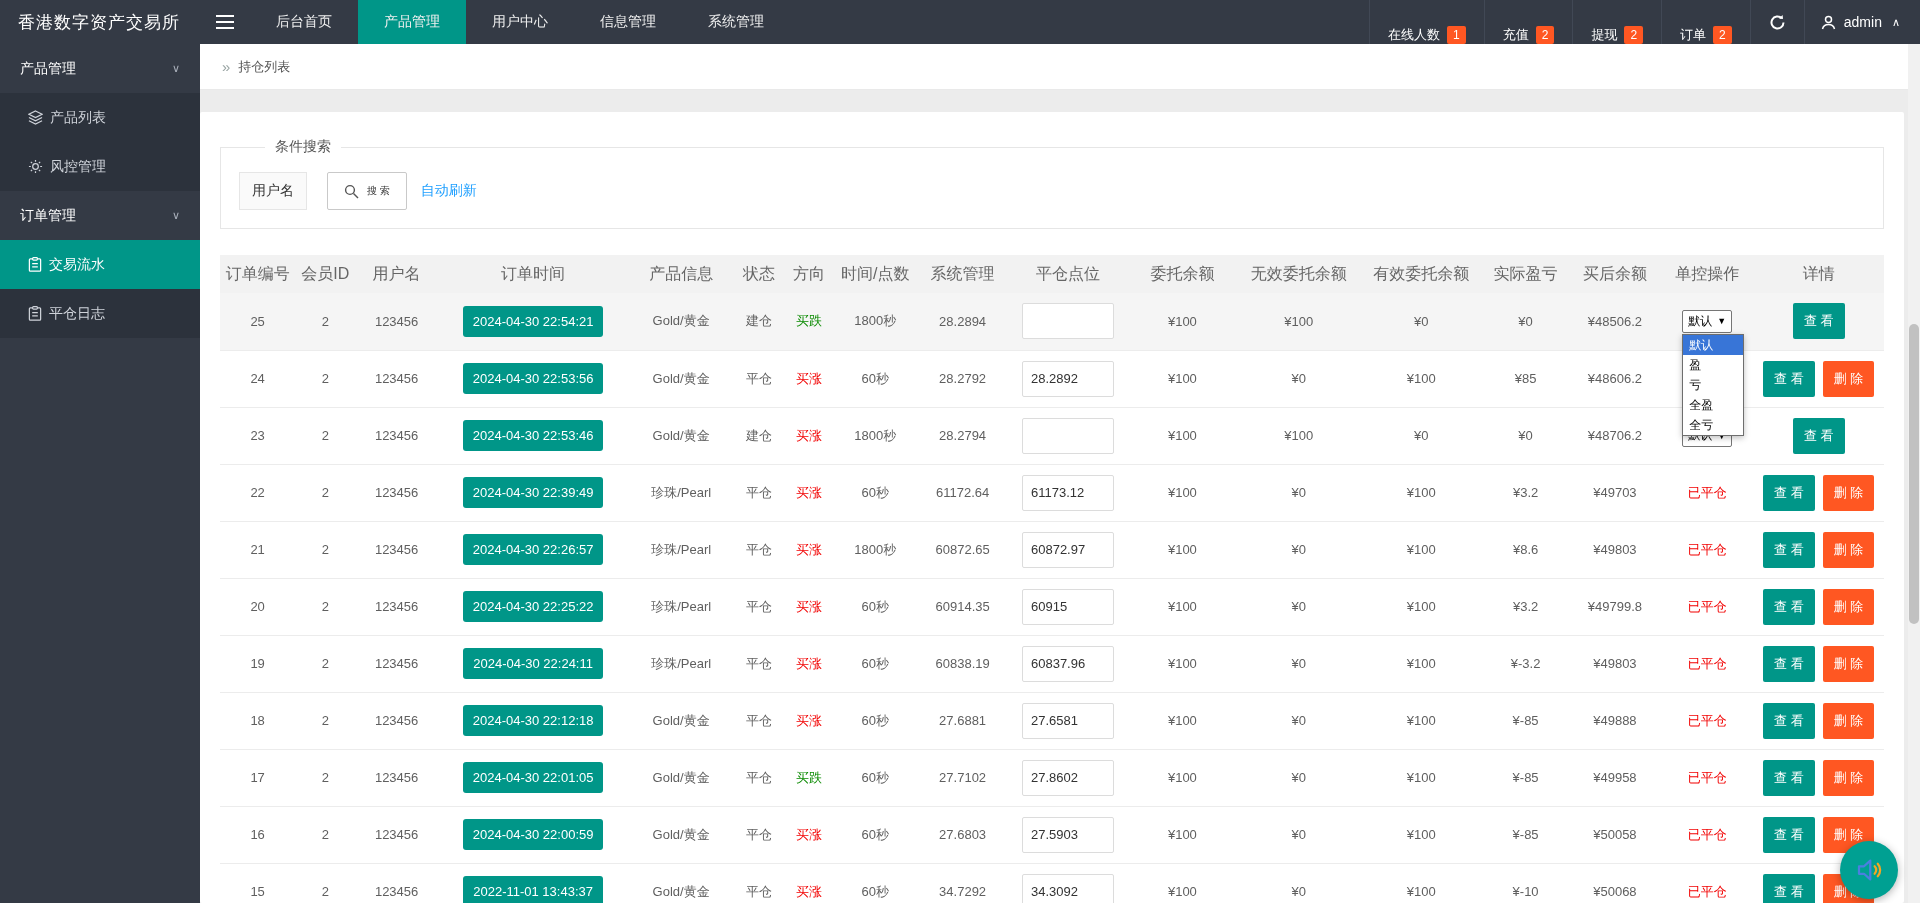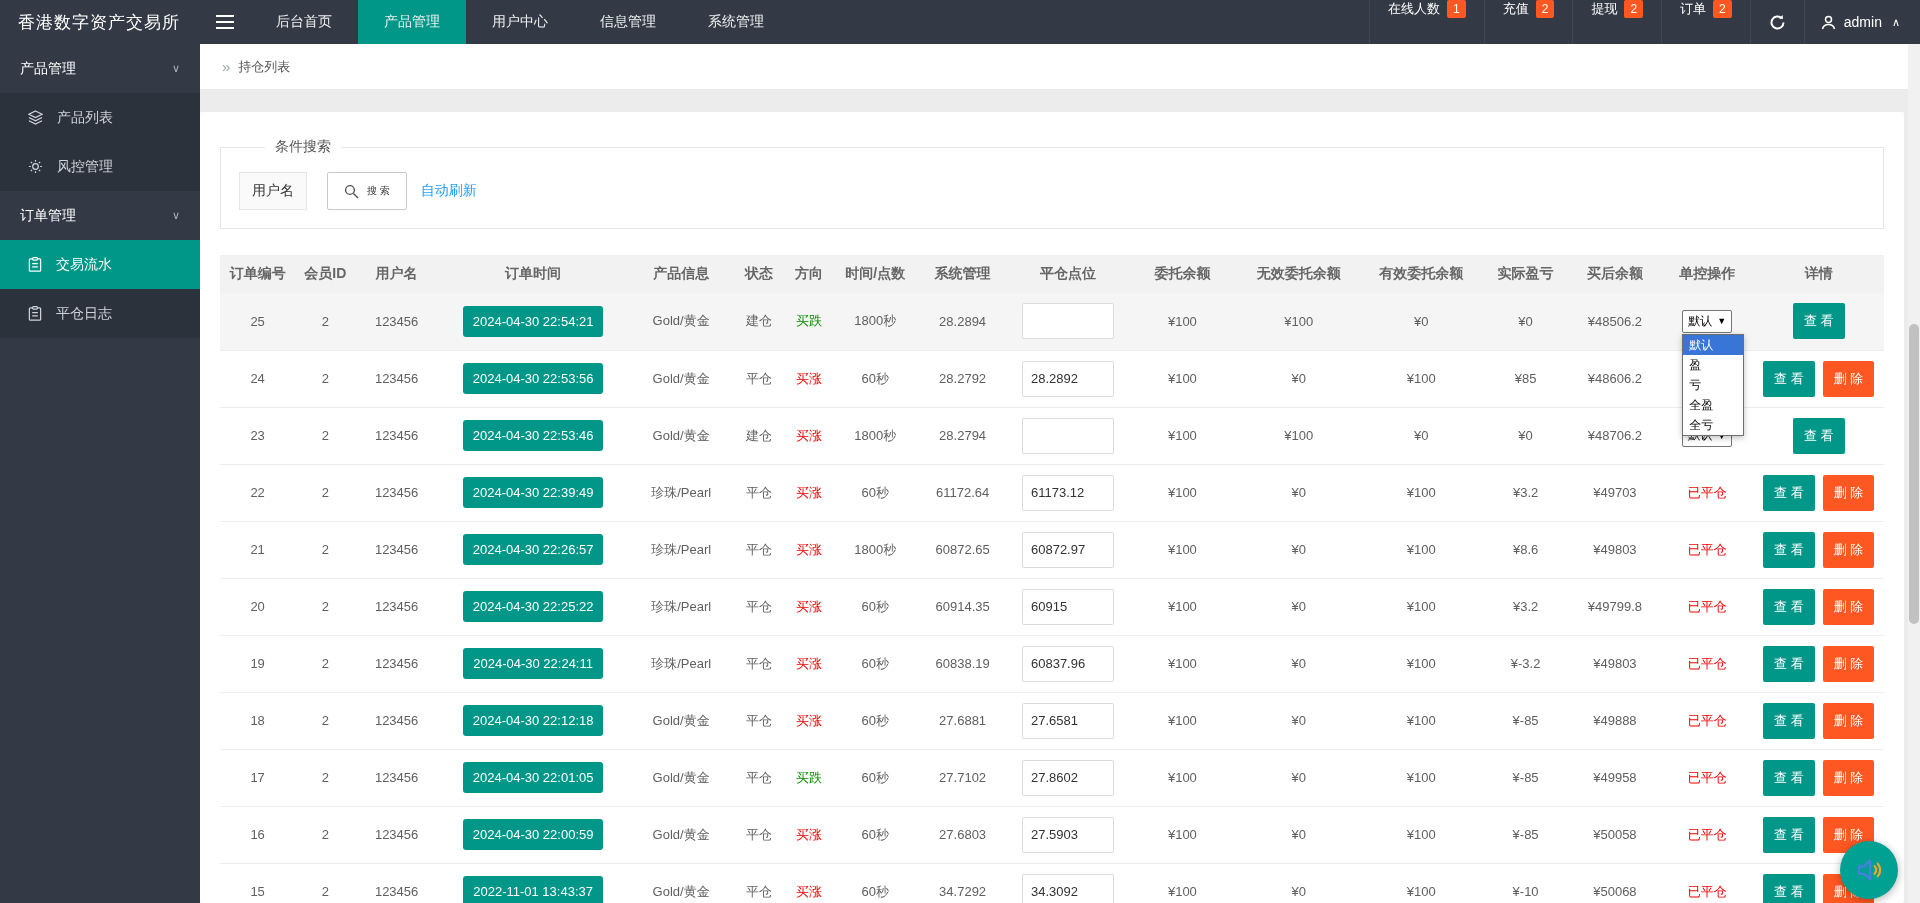--- a/index.html
+++ b/index.html
@@ -6,33 +6,33 @@
   html,body { width:1920px; height:903px; overflow:hidden; font-family:"Liberation Sans", sans-serif; background:#ececec; }
 
   
   .navbar { height:44px; background:#343a45; display:flex; align-items:stretch; color:#fff; position:relative; z-index:30; }
   .brand { width:200px; display:flex; align-items:center; padding-left:18px; font-size:17px; color:#fff; letter-spacing:1px; }
   .nav-left { display:flex; align-items:stretch; }
   .nav-burger { width:50px; display:flex; align-items:center; justify-content:center; cursor:pointer; }
   .nav-item { display:flex; align-items:center; padding:0 26px; font-size:14px; color:#f0f0f0; cursor:pointer; }
   .nav-item.active { background:#009688; }
   .nav-right { margin-left:auto; display:flex; align-items:stretch; }
-  .nav-stat { display:flex; align-items:flex-start; gap:7px; padding:0 18px; border-left:1px solid #414855; font-size:13px; cursor:pointer; }
+  .nav-stat { display:flex; align-items:flex-end; gap:7px; padding:0 18px; border-left:1px solid #414855; font-size:13px; cursor:pointer; }
   .badge { background:#ff5722; color:#fff; font-size:12px; line-height:18px; padding:0 6px; border-radius:2px; }
   .nav-icon-btn { display:flex; align-items:center; padding:0 18px; border-left:1px solid #414855; cursor:pointer; }
   .nav-user { display:flex; align-items:center; gap:8px; padding:0 20px 0 16px; border-left:1px solid #414855; font-size:14px; cursor:pointer; }
   .chev-up { font-size:11px; margin-left:2px; }
 
   
   .frame { display:flex; height:859px; }
   .sidebar { width:200px; background:#343a45; flex-shrink:0; color:#ddd; }
   .side-group { height:49px; display:flex; align-items:center; justify-content:space-between; padding:0 20px; font-size:14px; color:#fff; cursor:pointer; }
   .side-chev { color:#aab0bb; font-size:11px; }
   .side-sub { background:#2c323c; }
-  .side-item { height:49px; display:flex; align-items:center; gap:14px; padding-left:28px; font-size:14px; color:#cfd3da; cursor:pointer; }
+  .side-item { height:49px; display:flex; align-items:center; gap:7px; padding-left:28px; font-size:14px; color:#cfd3da; cursor:pointer; }
   .side-item.active { background:#009688; color:#fff; }
   .side-item svg { flex-shrink:0; }
 
   .main { flex:1; display:flex; flex-direction:column; min-width:0; }
   .crumb-bar { height:46px; background:#fff; display:flex; align-items:center; padding-left:22px; font-size:13px; color:#555; border-bottom:1px solid #e9e9e9; }
   .crumb-arr { color:#9aa5a4; font-size:15px; margin-right:8px; }
   .content { flex:1; padding:22px 16px 0 0; overflow:hidden; }
   .panel { background:#fff; border-radius:2px; height:100%; padding:18px 20px 0 20px; }
 
   
@@ -41,21 +41,21 @@
   .search-row { display:flex; align-items:center; gap:14px; }
   .igroup { display:flex; align-items:stretch; }
   .igroup .ilabel { display:flex; align-items:center; padding:0 12px; height:38px; background:#fafafa; border:1px solid #e6e6e6; font-size:14px; color:#333; white-space:nowrap; }
   .igroup input { height:38px; width:200px; border:1px solid #e6e6e6; border-left:none; padding:0 10px; font-size:14px; color:#333; outline:none; font-family:"Liberation Sans",sans-serif; }
   .igroup input::placeholder { color:#c4c4c4; }
   .btn-search { display:flex; align-items:center; gap:8px; height:38px; padding:0 16px; background:#fff; border:1px solid #c9c9c9; font-size:10px; color:#333; cursor:pointer; margin-left:6px; border-radius:2px; }
   .link-refresh { color:#1e9fff; font-size:14px; cursor:pointer; text-decoration:none; }
 
   
   table.grid { width:100%; border-collapse:collapse; table-layout:fixed; }
-  table.grid thead td { background:#f2f2f2; color:#666; font-size:14px; height:38px; text-align:center; white-space:nowrap; overflow:hidden;font-weight:bold; }
+  table.grid thead td { background:#f2f2f2; color:#666; font-size:16px; height:38px; text-align:center; white-space:nowrap; overflow:hidden; }
   table.grid tbody td { height:57px; text-align:center; font-size:13px; color:#5f5f5f; border-bottom:1px solid #ececec; white-space:nowrap; overflow:visible; }
   table.grid tbody tr.hl { background:#f5f5f5; }
   .tbadge { display:inline-block; background:#009688; color:#fff; padding:8px 10px; border-radius:3px; font-size:13px; }
   .red { color:#f20000; }
   .green { color:#0a8a00; }
   .cell-input { width:92px; height:36px; border:1px solid #dcdcdc; border-radius:2px; padding:0 8px; font-size:13px; color:#333; outline:none; font-family:"Liberation Sans",sans-serif; }
   .btn-view { background:#009688; border:none; color:#fff; font-size:13px; padding:9px 11px; border-radius:2px; cursor:pointer; }
   .btn-del { background:#ff5722; border:none; color:#fff; font-size:13px; padding:9px 11px; border-radius:2px; cursor:pointer; margin-left:8px; }
   .ctrl-wrap { position:relative; display:inline-block; }
   .fselect { display:inline-flex; align-items:center; gap:5px; border:1px solid #767676; background:#fff; border-radius:2px; font-size:12px; color:#000; padding:2px 5px; cursor:pointer; }

